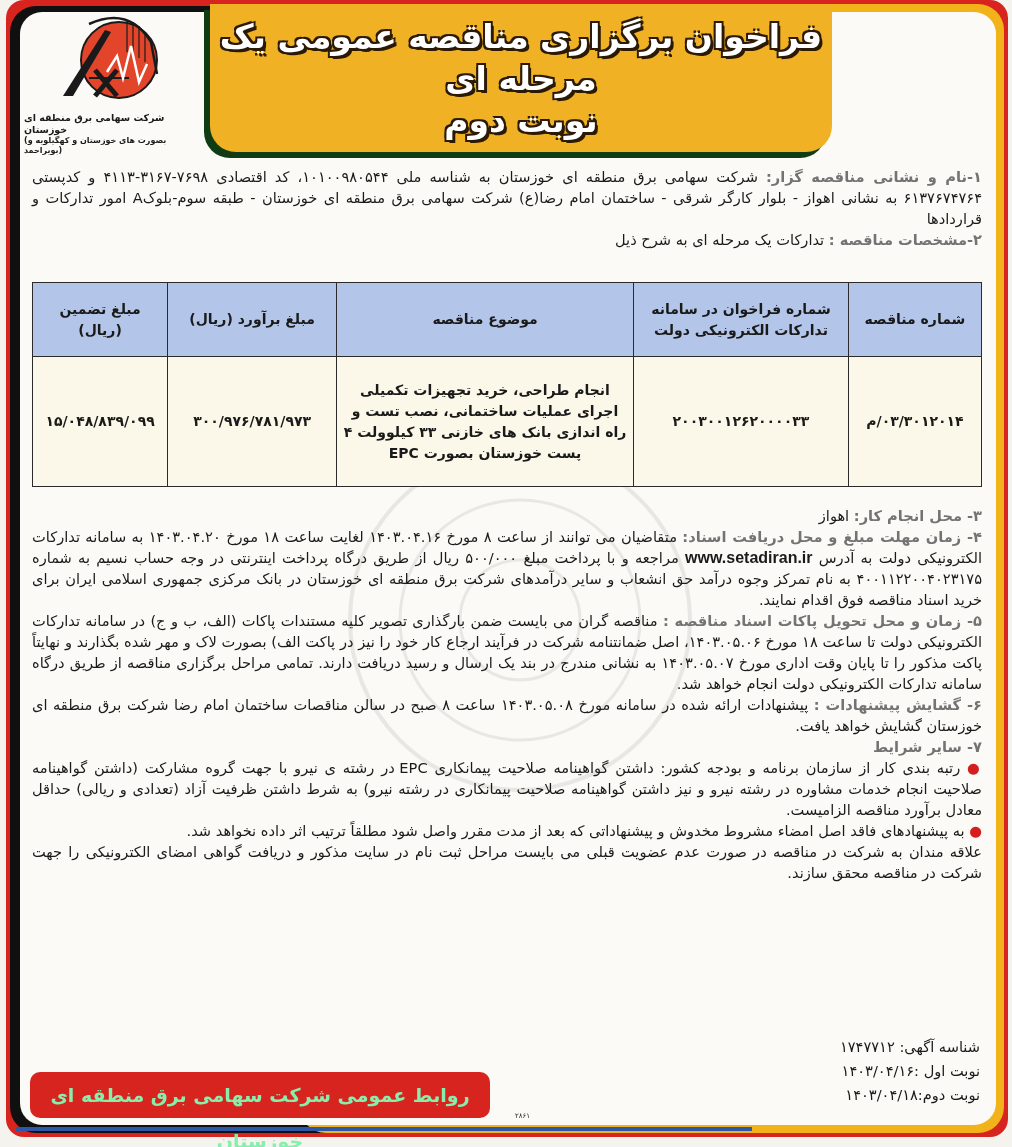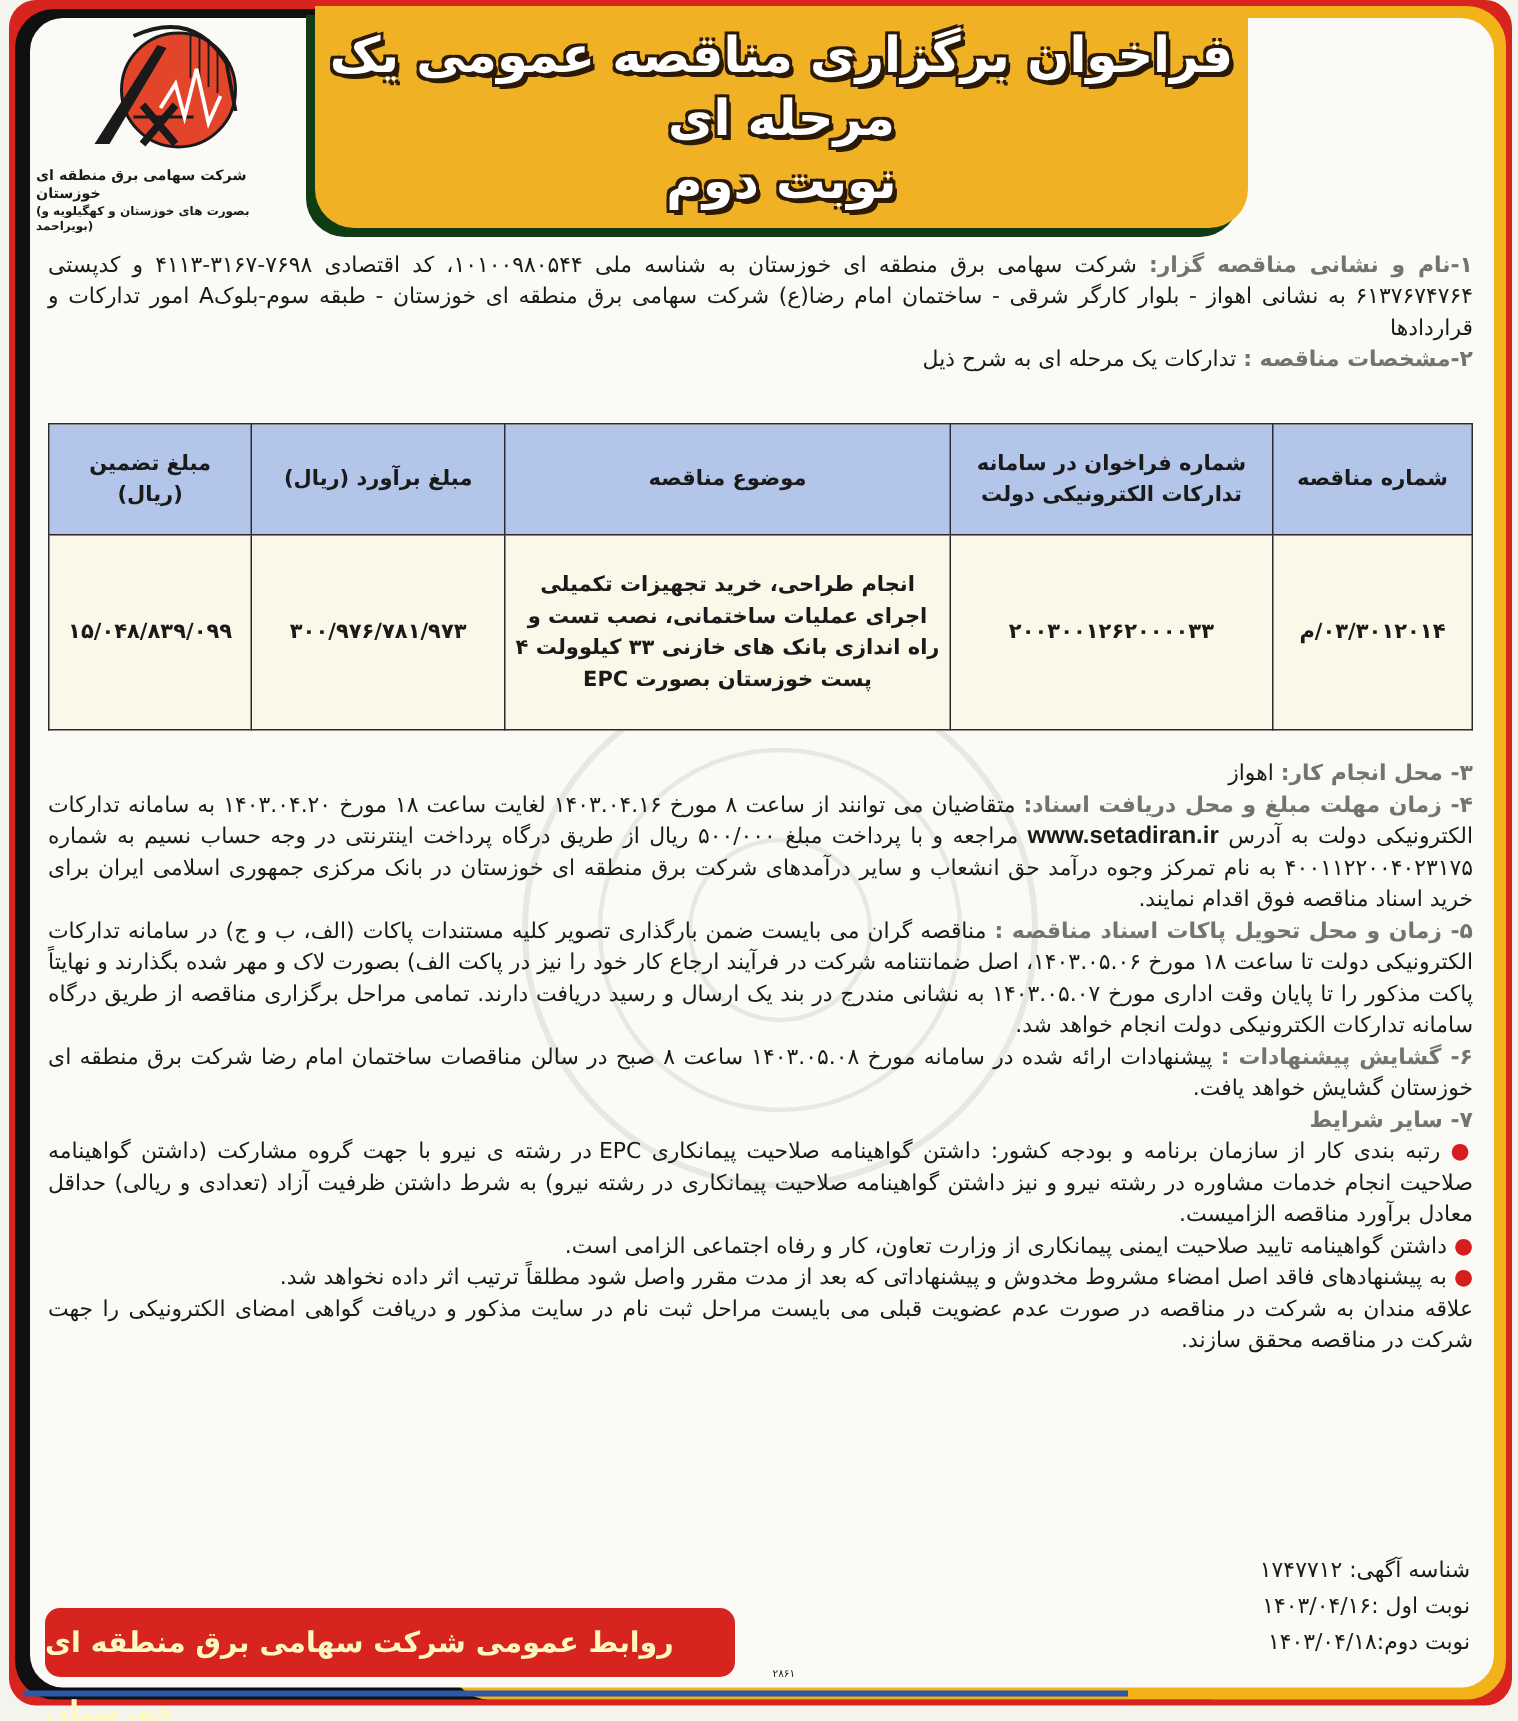--- a/index.html
+++ b/index.html
@@ -69,22 +69,22 @@
       padding: 4px 6px; text-align: center; line-height: 21px;
     }
     table.tender td {
       background: #fbf7e9; border: 1.5px solid #2b2b2b; text-align: center; font-weight: bold;
       font-size: 14px; height: 130px; padding: 4px 6px; line-height: 21px;
     }
 
     .sig { position: absolute; right: 32px; top: 1035px; direction: rtl; font-size: 14.6px; line-height: 24px; text-align: right; }
     .pr-banner {
       position: absolute; left: 30px; top: 1072px; width: 460px; height: 46px;
-      background: #d8241f; border-radius: 10px; color: #fef9c3; font-weight: bold; font-size: 19px;
-      text-align: left; line-height: 46px; direction: rtl;
+      background: #d8241f; border-radius: 10px; color: #86efac; font-weight: bold; font-size: 19px;
+      text-align: center; line-height: 46px; direction: rtl;
     }
     .code { position: absolute; left: 515px; top: 1112px; font-size: 7px; }
     .watermark {
       position: absolute; left: 330px; top: 440px; width: 380px; height: 360px; pointer-events: none; opacity: .14;
     }
   </style>
 </head>
 <body>
 
 <div class="frame">
@@ -170,24 +170,20 @@
   </p>
   <p class="p">
     <span class="lbl">۷- سایر شرایط</span>
   </p>
   <p class="p">
     <span class="bullet">●</span>
     <span>رتبه بندی کار از سازمان برنامه و بودجه کشور: داشتن گواهینامه صلاحیت پیمانکاری EPC در رشته ی نیرو با جهت گروه مشارکت (داشتن گواهینامه صلاحیت انجام خدمات مشاوره در رشته نیرو و نیز داشتن گواهینامه صلاحیت پیمانکاری در رشته نیرو) به شرط داشتن ظرفیت آزاد (تعدادی و ریالی) حداقل معادل برآورد مناقصه الزامیست.</span>
   </p>
   <p class="p">
     <span class="bullet">●</span>
-    <span>داشتن گواهینامه تایید صلاحیت ایمنی پیمانکاری از وزارت تعاون، کار و رفاه اجتماعی الزامی است.</span>
-  </p>
-  <p class="p">
-    <span class="bullet">●</span>
     <span>به پیشنهادهای فاقد اصل امضاء مشروط مخدوش و پیشنهاداتی که بعد از مدت مقرر واصل شود مطلقاً ترتیب اثر داده نخواهد شد.</span>
   </p>
   <p class="p">علاقه مندان به شرکت در مناقصه در صورت عدم عضویت قبلی می بایست مراحل ثبت نام در سایت مذکور و دریافت گواهی امضای الکترونیکی را جهت شرکت در مناقصه محقق سازند.</p>
 </div>
 
 <div class="sig">
   <div>شناسه آگهی: ۱۷۴۷۷۱۲</div>
   <div>نوبت اول :۱۴۰۳/۰۴/۱۶</div>
   <div>نوبت دوم:۱۴۰۳/۰۴/۱۸</div>
 </div>

